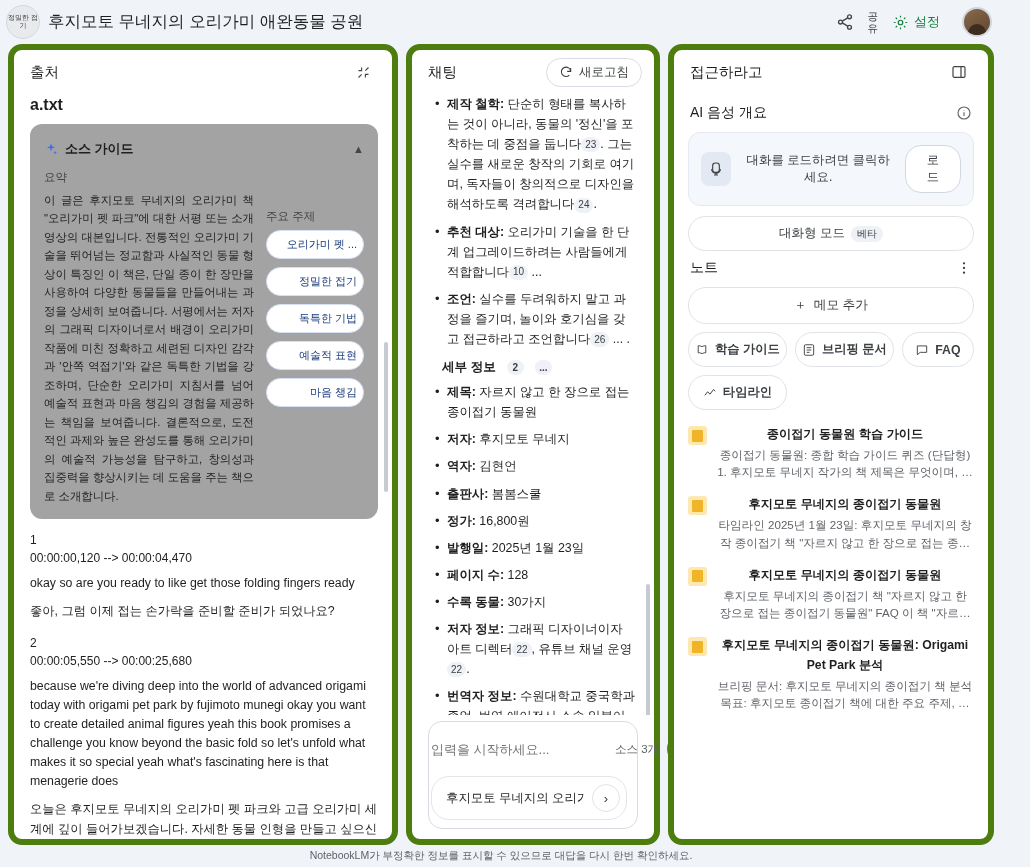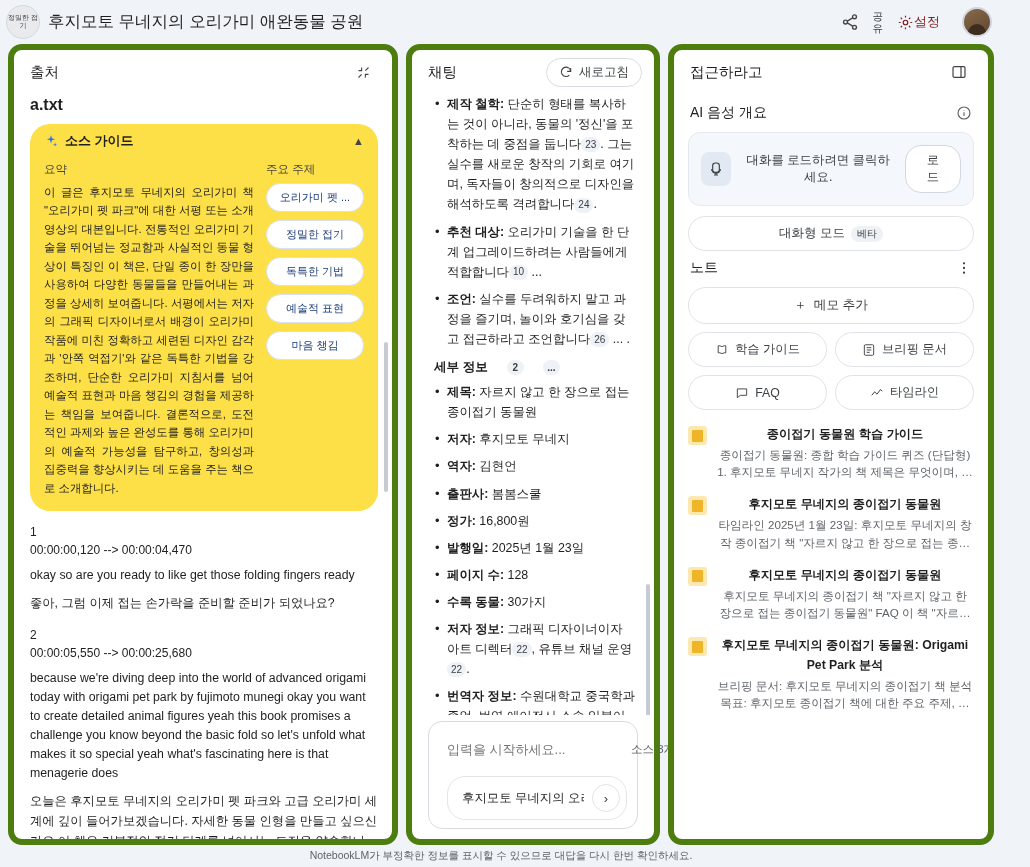--- a/index.html
+++ b/index.html
@@ -30,23 +30,23 @@
   .app-title { font-size: 16.5px; color: #1f1f1f; white-space: nowrap; }
   .topbar-right { margin-left: auto; display: flex; align-items: center; gap: 6px; }
   .icon-btn {
     width: 34px; height: 34px; border-radius: 50%;
     display: flex; align-items: center; justify-content: center;
     color: #444;
   }
   .share-wrap { display: flex; flex-direction: column; align-items: center; justify-content: center; }
   .share-label { font-size: 10.5px; line-height: 12px; color: #3c4043; }
   .settings-chip {
-    display: flex; align-items: center; 
+    display: flex; align-items: center; gap: 5px;
     padding: 6px 12px 6px 8px; border-radius: 18px;
-    font-size: 13px; color: #7f1d1d;
+    font-size: 13px; color: #15803d;
   }
   .avatar {
     width: 30px; height: 30px; border-radius: 50%;
     background: linear-gradient(150deg,#8a6a4a,#5d4630);
     border: 2px solid #cfd6e0;
     margin-left: 4px;
     position: relative; overflow: hidden;
   }
   .avatar::after {
     content:""; position:absolute; left:50%; top:58%;
@@ -72,34 +72,34 @@
     display: flex; align-items: center; padding: 0 12px 0 16px;
     font-size: 14.5px; color: #1f1f1f;
   }
   .panel-head .spacer { margin-left: auto; }
   .panel-body { flex: 1 1 auto; overflow: hidden; position: relative; }
 
   
   .src-scroll { height: 100%; overflow: hidden; padding: 0 14px 10px 16px; position: relative; }
   .src-title { font-size: 16px; font-weight: 700; margin: 2px 0 10px; }
   .guide-card {
-    background: #fde047; border-radius: 20px; padding: 8px 14px 14px;
+    background: #a3a3a3; border-radius: 12px; padding: 16px 14px 14px;
     position: relative;
   }
   .guide-head { display: flex; align-items: center; gap: 7px; font-size: 13px; font-weight: 700; color: #1f1f1f; }
   .guide-head .caret { margin-left: auto; color: #444; font-size: 11px; }
   .guide-cols { display: flex; gap: 12px; margin-top: 12px; }
   .guide-left { flex: 1 1 auto; min-width: 0; }
-  .guide-right { width: 98px; flex: 0 0 98px; }
+  .guide-right { width: 98px; flex: 0 0 98px; margin-top: 39px; }
   .guide-sub { font-size: 11.5px; color: #444; margin-bottom: 6px; }
   .guide-text { font-size: 11.4px; line-height: 1.62; color: #222; text-align: justify; }
   .topic-chip {
     display: block; width: 100%;
     background: #fff; border: 1px solid #d7e1f5; border-radius: 16px;
-    font-size: 11px; color: #1a3b7a; text-align: center;
+    font-size: 11px; color: #1a3b7a; text-align: right;
     padding: 6px 6px; margin-bottom: 8px;
     white-space: nowrap; overflow: hidden; text-overflow: ellipsis;
   }
   .transcript { margin-top: 14px; }
   .t-num { font-size: 12px; color: #222; margin-top: 14px; }
   .t-time { font-size: 12px; color: #222; margin-top: 4px; }
   .t-en { font-size: 12.3px; line-height: 1.55; color: #1f1f1f; margin-top: 9px; }
   .t-ko { font-size: 12.3px; line-height: 1.62; color: #1f1f1f; margin-top: 9px; }
   .src-sb {
     position: absolute; right: 4px; top: 248px; width: 4px; height: 150px;
@@ -119,32 +119,32 @@
     background: #c6cbd3; border-radius: 3px;
   }
   ul.bul { list-style: none; }
   ul.bul > li {
     position: relative; padding-left: 13px;
     font-size: 12.4px; line-height: 1.62; color: #1f1f1f; margin-bottom: 7px;
   }
   ul.bul > li::before {
     content: "•"; position: absolute; left: 1px; top: -1px; font-size: 13px; color: #1f1f1f;
   }
-  .chat-h { font-size: 12.6px; font-weight: 700; margin: 10px 0 6px; display: flex; align-items: center; gap: 19px;}
+  .chat-h { font-size: 12.6px; font-weight: 700; margin: 10px 8px 6px; display: flex; align-items: center; gap: 11px;}
   .cite {
     display: inline-flex; align-items: center; justify-content: center;
     min-width: 17px; height: 15px; padding: 0 4px;
     background: #eef1f6; border-radius: 8px;
     font-size: 10px; color: #3c4043; vertical-align: middle;
   }
 
   .chat-input-wrap { flex: 0 0 auto; padding: 6px 16px 10px; }
   .chat-input-box {
     border: 1px solid #d8dce2; border-radius: 14px; background: #fff;
-    padding: 10px 10px 8px 18px;
+    padding: 10px 10px 8px 2px;
   }
   .chat-input-row { display: flex; align-items: center; gap: 8px; }
   .chat-input {
     flex: 1 1 auto; border: none; outline: none; font-size: 13px; color: #5f6368;
     font-family: "Liberation Sans", sans-serif; background: transparent;
   }
   .src-count { font-size: 11.5px; color: #5f6368; white-space: nowrap; }
   .send-btn {
     width: 34px; height: 34px; border-radius: 50%;
     background: #3b72e8; color: #fff;
@@ -194,21 +194,21 @@
   }
   .beta {
     font-size: 10px; color: #3c4043; background: #eef1f6;
     border-radius: 8px; padding: 1px 6px;
   }
   .add-memo {
     width: 100%; border: 1px solid #dfe3e8; border-radius: 18px; background: #fff;
     font-size: 12.7px; color: #3c4043; padding: 9px;
     display: flex; align-items: center; justify-content: center; gap: 7px;
   }
-  .grid2 { display: grid; grid-template-columns: 1fr 1fr; gap: 8px; margin-top: 8px; }
+  .grid2 { display: grid; grid-template-columns: 1fr 1fr 1fr; gap: 8px; margin-top: 8px; font-weight: bold; }
   .grid-btn {
     border: 1px solid #dfe3e8; border-radius: 18px; background: #fff;
     font-size: 12.3px; color: #3c4043; padding: 8px 6px;
     display: flex; align-items: center; justify-content: center; gap: 6px;
     white-space: nowrap;
   }
   .note-item { display: flex; gap: 9px; margin-top: 14px; }
   .note-ico {
     width: 19px; height: 19px; flex: 0 0 19px; border-radius: 3px;
     background: #fde8b0; display: flex; align-items: center; justify-content: center;

